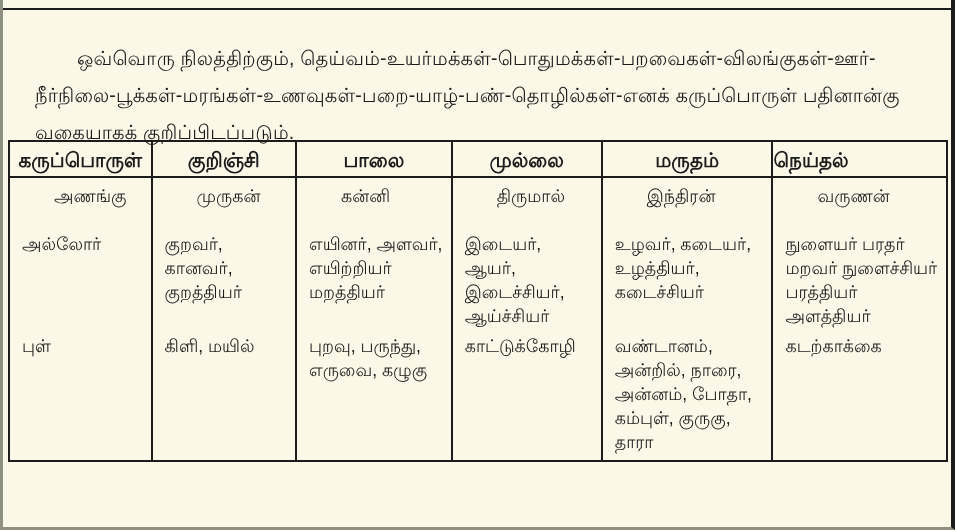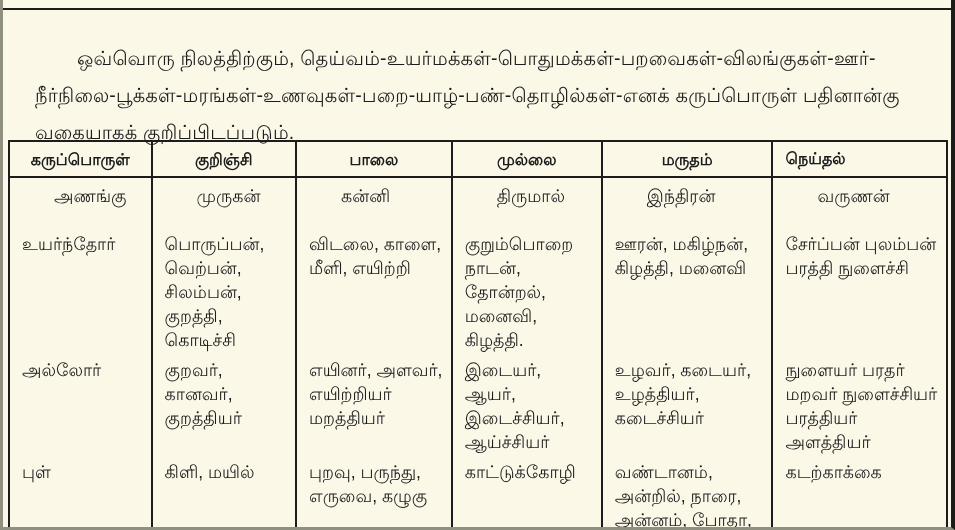--- a/index.html
+++ b/index.html
@@ -57,30 +57,29 @@
     border-bottom: none;
     vertical-align: top;
     font-size: 17.5px;
     line-height: 24px;
     padding: 6px 8px 0 12px;
     overflow: hidden;
   }
   table.karupporul thead th {
     border-bottom: 2px solid #1c1c1c;
     font-weight: bold;
-    font-size: 16px;
+    font-size: 20px;
     text-align: center;
     height: 26px;
     padding: 5px 4px 3px 4px;
     vertical-align: middle;
   }
   table.karupporul thead th.align-left {
     text-align: left;
-    padding-left: 12px;
-    font-family: Liberation Mono, monospace;
+    padding-left: 0;
   }
   td.row-label {
     padding-left: 26px;
     white-space: nowrap;
   }
   tr.r1 td { height: 42px; padding-left: 44px; }
   tr.r2 td { height: 92px; }
   tr.r3 td { height: 86px; }
   tr.r4 td { height: 126px; }
 </style>
@@ -113,28 +112,20 @@
     </thead>
     <tbody>
       <tr class="r1">
         <td class="row-label">அணங்கு</td>
         <td>முருகன்</td>
         <td>கன்னி</td>
         <td>திருமால்</td>
         <td>இந்திரன்</td>
         <td>வருணன்</td>
       </tr>
-      <tr class="r2">
-        <td class="row-label">உயர்ந்தோர்</td>
-        <td>பொருப்பன், வெற்பன், சிலம்பன், குறத்தி, கொடிச்சி</td>
-        <td>விடலை, காளை, மீளி, எயிற்றி</td>
-        <td>குறும்பொறை நாடன், தோன்றல், மனைவி, கிழத்தி.</td>
-        <td>ஊரன், மகிழ்நன், கிழத்தி, மனைவி</td>
-        <td>சேர்ப்பன் புலம்பன் பரத்தி நுளைச்சி</td>
-      </tr>
       <tr class="r3">
         <td class="row-label">அல்லோர்</td>
         <td>குறவர், கானவர், குறத்தியர்</td>
         <td>எயினர், அளவர், எயிற்றியர் மறத்தியர்</td>
         <td>இடையர், ஆயர், இடைச்சியர், ஆய்ச்சியர்</td>
         <td>உழவர், கடையர், உழத்தியர், கடைச்சியர்</td>
         <td>நுளையர் பரதர் மறவர் நுளைச்சியர் பரத்தியர் அளத்தியர்</td>
       </tr>
       <tr class="r4">
         <td class="row-label">புள்</td>

